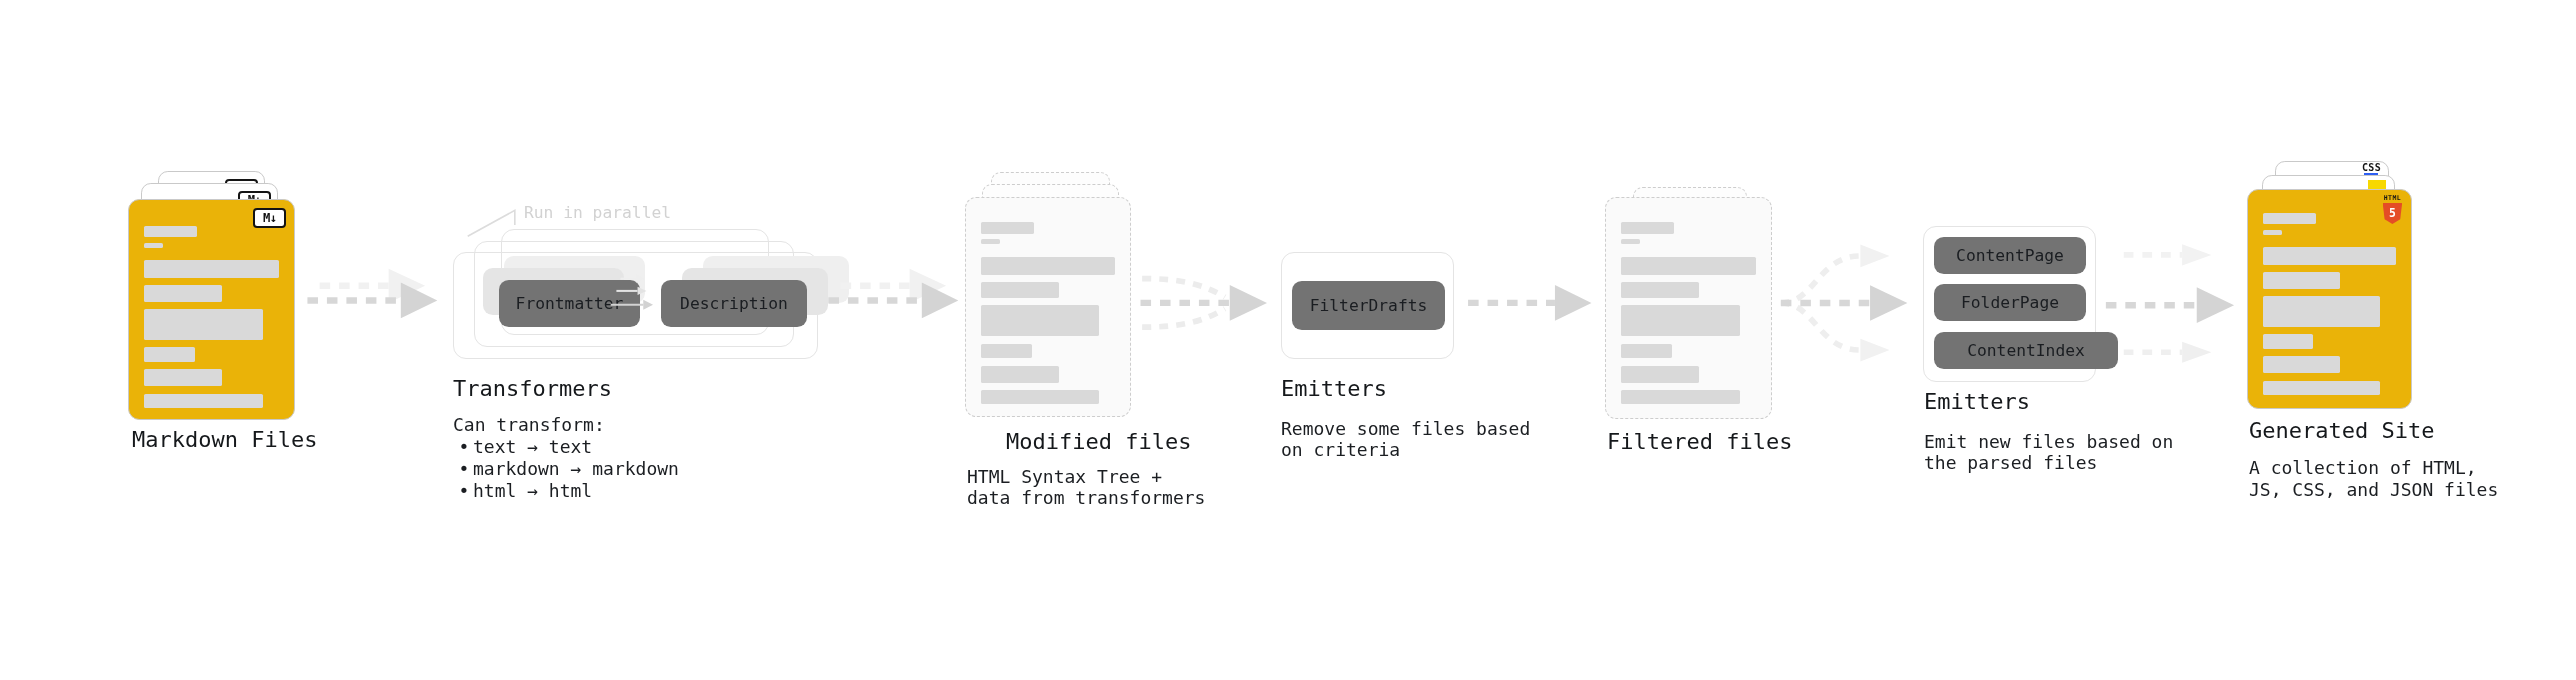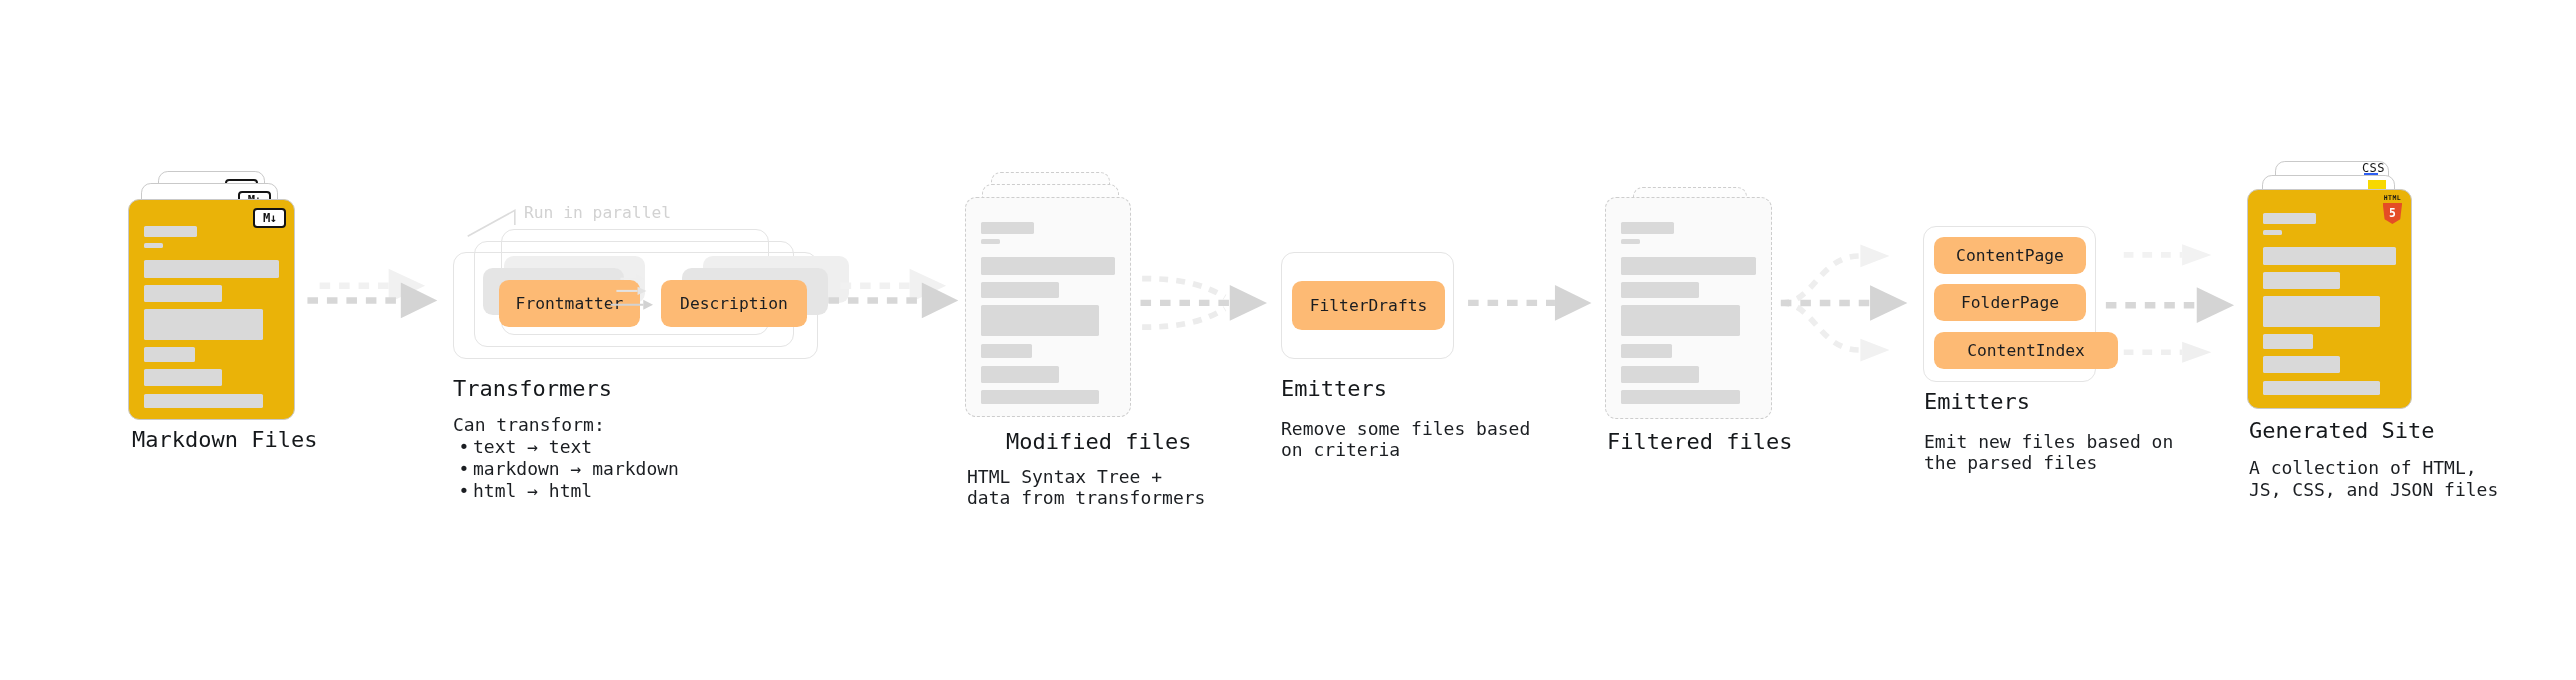--- a/index.html
+++ b/index.html
@@ -21,34 +21,34 @@
   .b5{width:88%;height:31px;margin-bottom:7.3px;}
   .b6{width:38%;height:14.6px;margin-bottom:7.3px;}
   .b7{width:58%;height:17px;margin-bottom:7.3px;}
   .b8{width:88%;height:14px;}
   
   .md-icon{position:absolute;top:6.5px;right:6.5px;width:32.5px;height:19.5px;border:2px solid #141414;border-radius:4.1px;background:#ffffff;
     display:flex;align-items:center;justify-content:center;font-weight:bold;font-size:12.2px;letter-spacing:-0.8px;color:#141414;box-sizing:border-box;}
   
   .outline-box{position:absolute;border:1.6px solid #e4e4e4;border-radius:13px;background:transparent;box-sizing:border-box;}
   .outline-box.filled{background:#ffffff;}
-  .pill{position:absolute;background:#fdba74;border-radius:9.8px;display:flex;align-items:center;justify-content:center;
+  .pill{position:absolute;background:#737373;border-radius:9.8px;display:flex;align-items:center;justify-content:center;
     font-size:16.3px;color:#1a1d21;box-sizing:border-box;}
   .pill.ghost2{background:#e5e5e5;}
   .pill.ghost3{background:#efefef;}
   
   .node-label{position:absolute;font-size:22px;font-weight:500;color:#15181b;line-height:1;white-space:nowrap;}
   .node-desc{position:absolute;font-size:18px;color:#1b1e22;line-height:21px;white-space:nowrap;}
   .node-desc.lh27{line-height:22px;}
   .annotation{position:absolute;font-size:16.3px;color:#d2d2d2;white-space:nowrap;}
   .bullet-row{display:flex;}
   .bullet-mark{width:18px;text-align:center;}
   
   .css-icon{position:absolute;top:3.3px;right:8.1px;width:18px;text-align:center;}
-  .css-icon .css-txt{font-size:12px;font-weight:normal;color:#141414;line-height:6.5px;letter-spacing:0.4px;}
+  .css-icon .css-txt{font-size:10px;font-weight:bold;color:#141414;line-height:6.5px;letter-spacing:0.4px;}
   .css-icon .css-bar{width:14.6px;height:2.4px;background:#2e5ff2;margin:0.8px auto 0;}
   .js-icon{position:absolute;top:4.1px;right:8.1px;width:18px;height:10.6px;background:#f7d800;}
   .html5-icon{position:absolute;top:4.9px;right:8.1px;width:21px;text-align:center;}
   .html5-icon .html-txt{font-size:6.5px;font-weight:bold;color:#141414;line-height:7.3px;letter-spacing:0.4px;}
   .html5-icon .shield{width:19.5px;height:21px;margin:0.8px auto 0;background:#e44d26;
     clip-path:polygon(0 0,100% 0,90% 78%,50% 100%,10% 78%);
     display:flex;align-items:center;justify-content:center;color:#ffffff;font-weight:bold;font-size:11.4px;}
   svg{display:block;}
 </style>
 </head>

